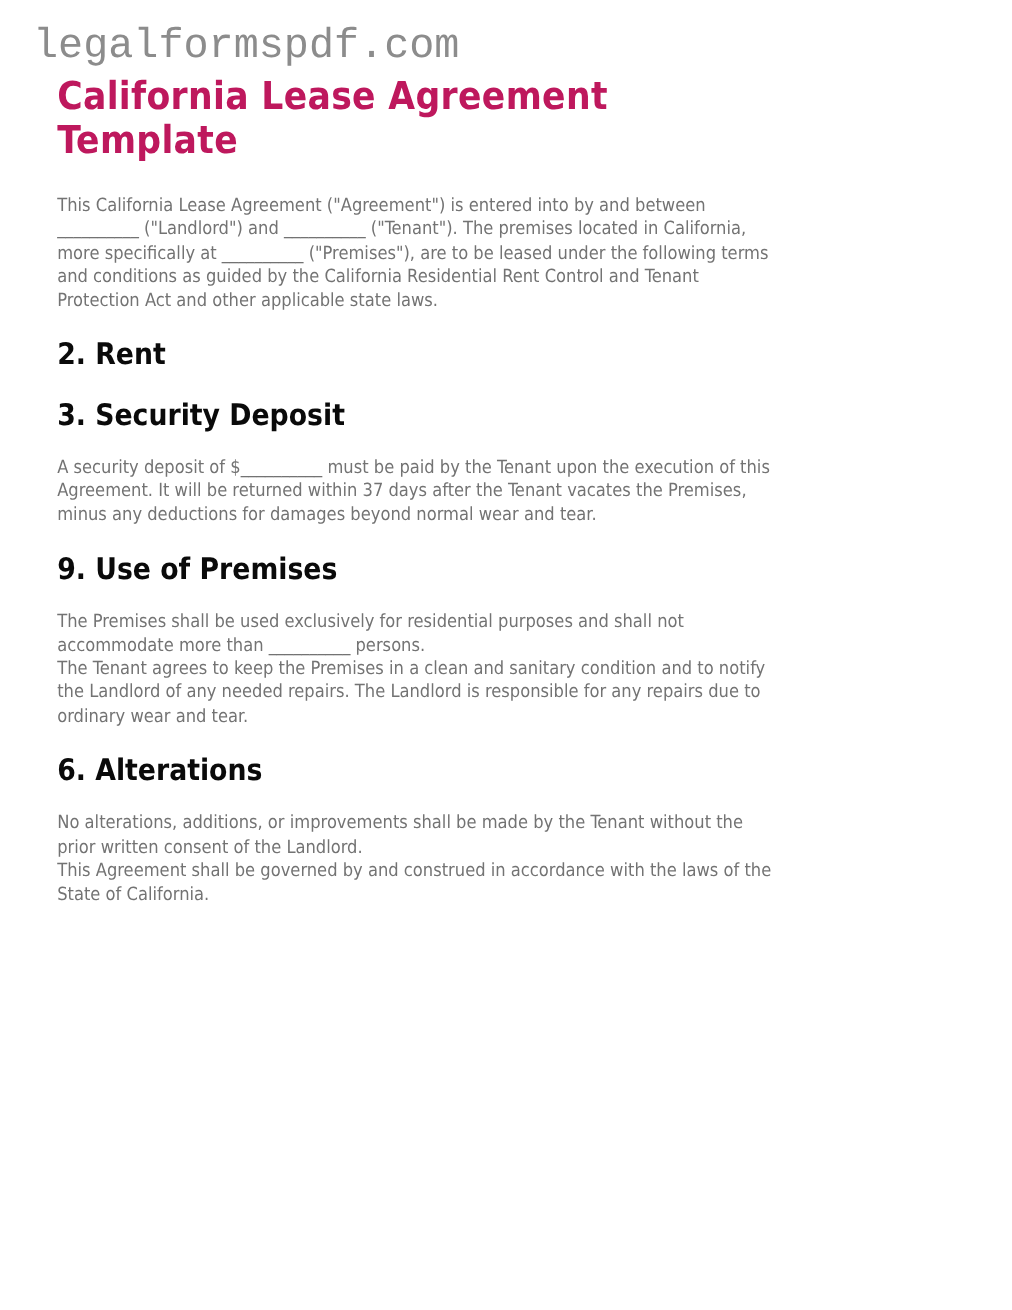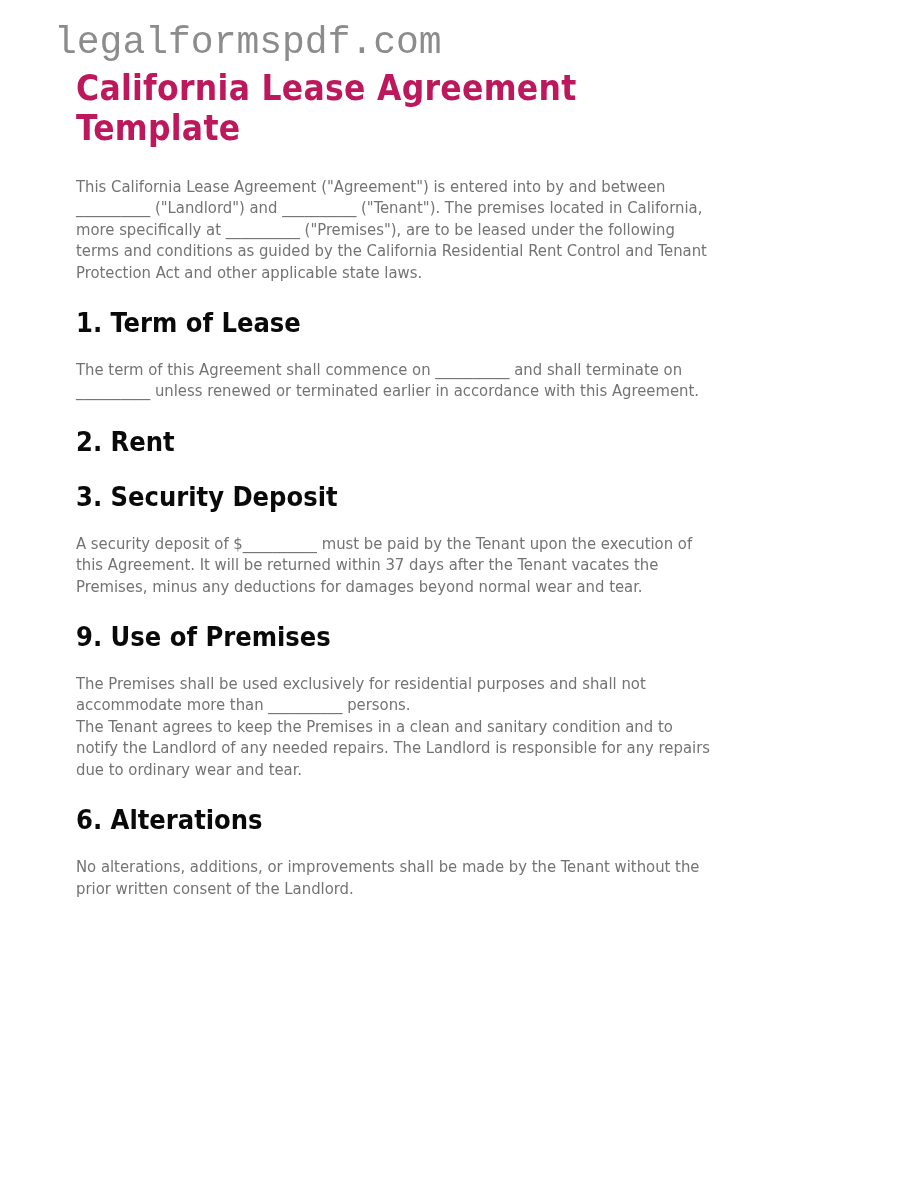--- a/index.html
+++ b/index.html
@@ -12,21 +12,21 @@
     height: 1191px;
     overflow: hidden;
     font-family: "DejaVu Sans", "Liberation Sans", sans-serif;
     font-stretch: condensed;
     color: #0e0e0e;
   }
   .page {
     box-sizing: border-box;
     width: 760px;
     height: 1191px;
-    padding: 24px 48px 0 76px;
+    padding: 24px 48px 0 52px;
     background: #ffffff;
   }
   .logo {
     font-family: "Liberation Mono", "DejaVu Sans Mono", monospace;
     font-size: 38px;
     line-height: 1.0;
     font-weight: normal;
     color: #8c8c8c;
     margin-left: -22px;
     white-space: nowrap;
@@ -59,24 +59,20 @@
 <body>
 
 <div class="page">
 
   <div class="logo">legalformspdf.com</div>
 
   <h1 class="doc-title">California Lease Agreement Template</h1>
 
   <p class="body-text">This California Lease Agreement ("Agreement") is entered into by and between __________ ("Landlord") and __________ ("Tenant"). The premises located in California, more specifically at __________ ("Premises"), are to be leased under the following terms and conditions as guided by the California Residential Rent Control and Tenant Protection Act and other applicable state laws.</p>
 
-  <section>
-    <h2 class="section-heading">1. Term of Lease</h2>
-    <p class="body-text">The term of this Agreement shall commence on __________ and shall terminate on __________ unless renewed or terminated earlier in accordance with this Agreement.</p>
-  </section>
 
   <section>
     <h2 class="section-heading">2. Rent</h2>
   </section>
 
   <section>
     <h2 class="section-heading">3. Security Deposit</h2>
     <p class="body-text">A security deposit of $__________ must be paid by the Tenant upon the execution of this Agreement. It will be returned within 37 days after the Tenant vacates the Premises, minus any deductions for damages beyond normal wear and tear.</p>
   </section>
 
@@ -88,15 +84,16 @@
   <section>
     <p class="body-text">The Tenant agrees to keep the Premises in a clean and sanitary condition and to notify the Landlord of any needed repairs. The Landlord is responsible for any repairs due to ordinary wear and tear.</p>
   </section>
 
   <section>
     <h2 class="section-heading">6. Alterations</h2>
     <p class="body-text">No alterations, additions, or improvements shall be made by the Tenant without the prior written consent of the Landlord.</p>
   </section>
 
   <section>
+    <p class="body-text">This Agreement shall be governed by and construed in accordance with the laws of the State of California.</p>
   </section>
 
 </div>
 
 </body></html>

